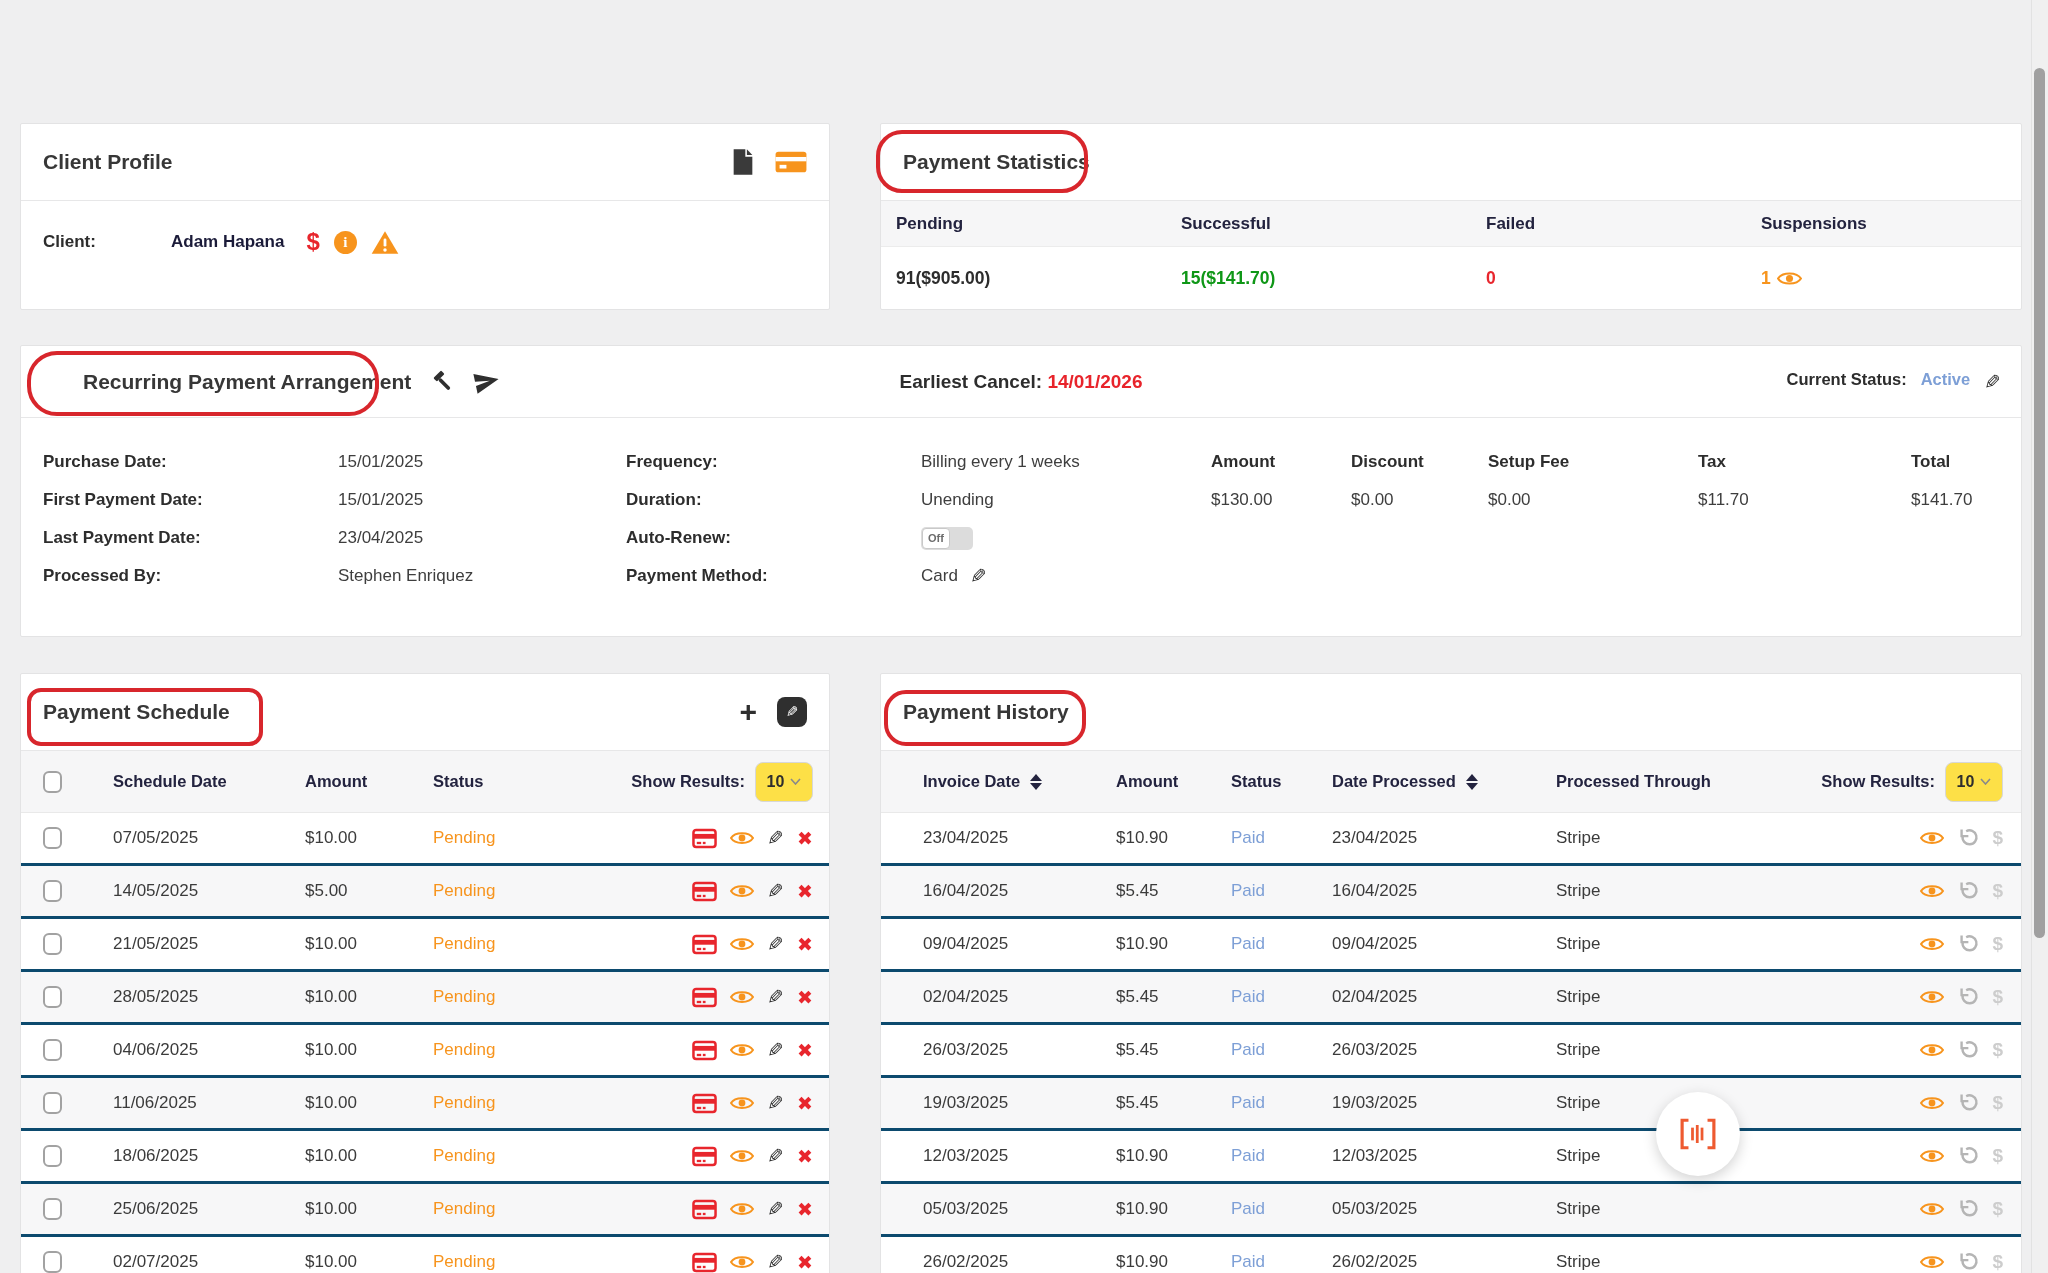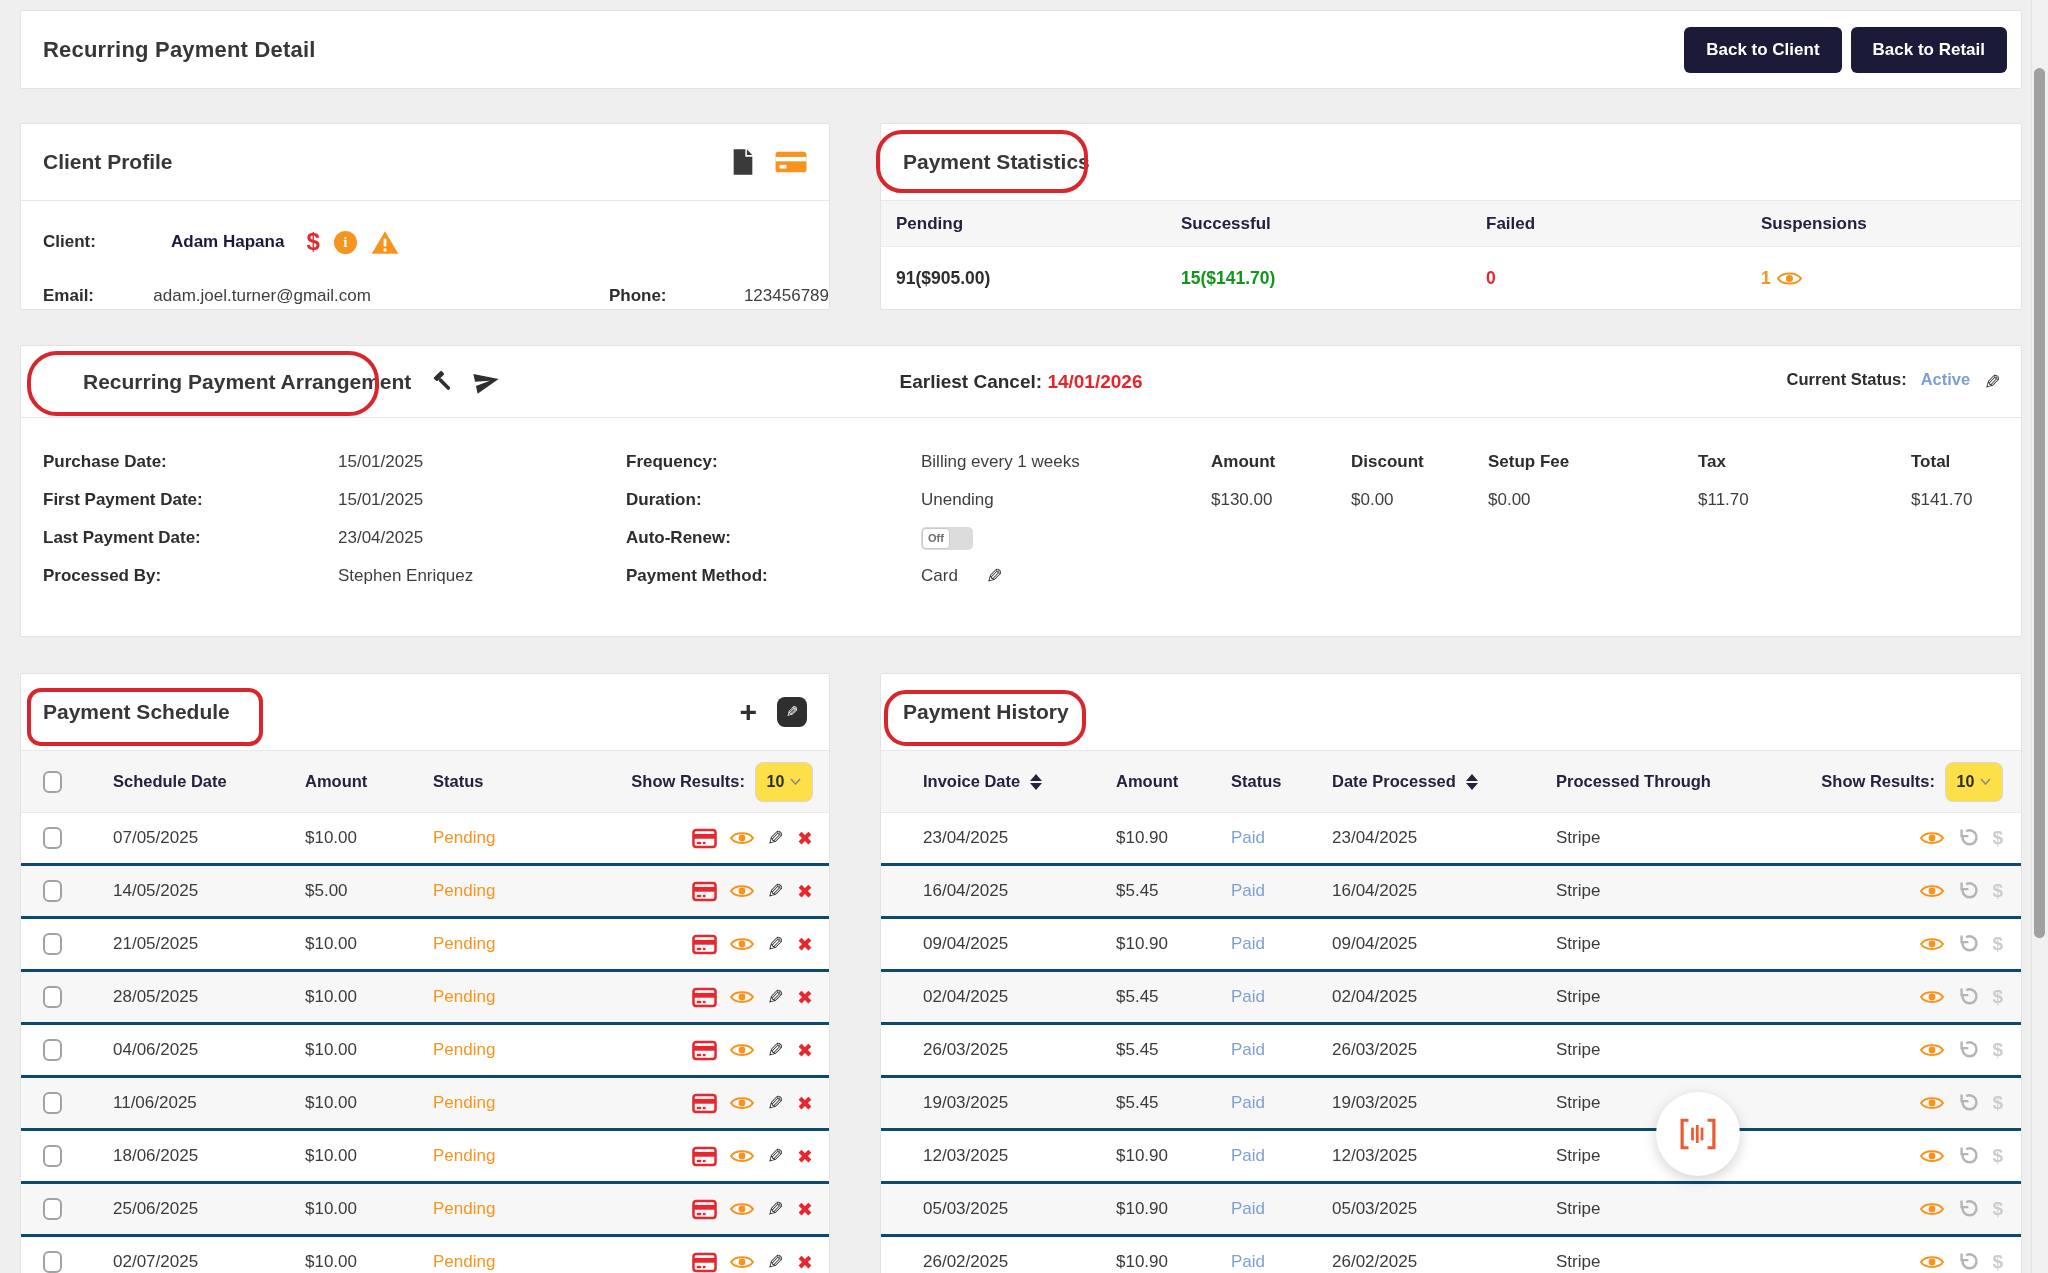--- a/index.html
+++ b/index.html
@@ -57,21 +57,21 @@
   .arr-col { position:absolute; top:25px; }
   .arr-row { height:38px; display:flex; align-items:center; }
   .arr-row .f-label { width:295px; }
   .arr-col-left { left:22px; }
   .arr-col-mid { left:605px; }
   .money-col { position:absolute; top:25px; }
   .money-col .m-head { height:38px; display:flex; align-items:center; font-size:17px; font-weight:700; color:#2d2d2d; }
   .money-col .m-val { height:38px; display:flex; align-items:center; font-size:17px; color:#3e3e3e; }
   .toggle { width:52px; height:23px; background:#dcdcdc; border-radius:5px; position:relative; display:inline-flex; align-items:center; }
   .toggle .off-chip { width:28px; height:21px; margin-left:1px; background:#fff; border:1px solid #c9c9c9; border-radius:4px; font-size:11px; font-weight:700; color:#6b6b6b; display:flex; align-items:center; justify-content:center; }
-  .pm-value { display:flex; align-items:center; gap:28px; }
+  .pm-value { display:flex; align-items:center; gap:12px; }
 
   
   .table-card { top:673px; height:620px; }
   .schedule-card { left:20px; width:810px; }
   .history-card { left:880px; width:1142px; }
   .table-head-row { background:#f6f6f7; height:62px; border-bottom:1px solid #e9e9e9; font-size:16.5px; font-weight:700; color:#23233f; }
   .trow { height:53px; border-bottom:3px solid #0c4a6e; font-size:17px; color:#3b3b3b; background:#fff; }
   .rows-wrap .trow:nth-child(even) { background:#f7f7f8; }
   .cell { display:flex; align-items:center; }
   .s-grid { display:grid; grid-template-columns:70px 192px 128px 1fr auto; padding:0 16px 0 22px; align-items:center; }
@@ -108,27 +108,20 @@
   .scrollbar-track { position:absolute; right:0; top:0; width:17px; height:1273px; background:#f0f0f0; border-left:1px solid #e2e2e2; }
   .scrollbar-thumb { position:absolute; right:3px; top:68px; width:11px; height:870px; background:#a0a0a0; border-radius:6px; }
 
   svg { display:block; }
 </style>
 </head>
 <body>
 
 <div class="page">
 
-  <div class="card topbar">
-    <div class="page-title">Recurring Payment Detail</div>
-    <div class="top-buttons">
-      <button class="btn-dark">Back to Client</button>
-      <button class="btn-dark">Back to Retail</button>
-    </div>
-  </div>
 
   <div class="card client-card">
     <div class="card-head">
       <div class="sec-title">Client Profile</div>
       <div class="head-icons">
         <span>
           <svg width="24" height="28" viewBox="0 0 20 24">
               <path d="M2 1h10v6.5h6V23H2z" fill="#3a3a3a"></path>
               <path d="M13.3 1l4.7 5h-4.7z" fill="#3a3a3a"></path>
             </svg>
@@ -151,28 +144,20 @@
           <span class="info-circle">i</span>
           <span>
             <svg width="28" height="25" viewBox="0 0 24 21">
                 <path d="M12 0.8 L23.4 20.2 H0.6 Z" fill="#f7941d"></path>
                 <rect x="10.8" y="7" width="2.4" height="7" rx="1.2" fill="#fff"></rect>
                 <circle cx="12" cy="17" r="1.5" fill="#fff"></circle>
               </svg>
           </span>
         </span>
       </div>
-      <div class="client-row">
-        <span class="f-label">Email:</span>
-        <span class="f-value">adam.joel.turner@gmail.com</span>
-        <span class="phone-group">
-          <span class="f-label">Phone:</span>
-          <span class="f-value">123456789</span>
-        </span>
-      </div>
     </div>
   </div>
 
   <div class="card stats-card">
     <div class="card-head">
       <div class="sec-title">Payment Statistics</div>
     </div>
     <div class="stats-grid stats-labels">
       <div>Pending</div>
       <div>Successful</div>

